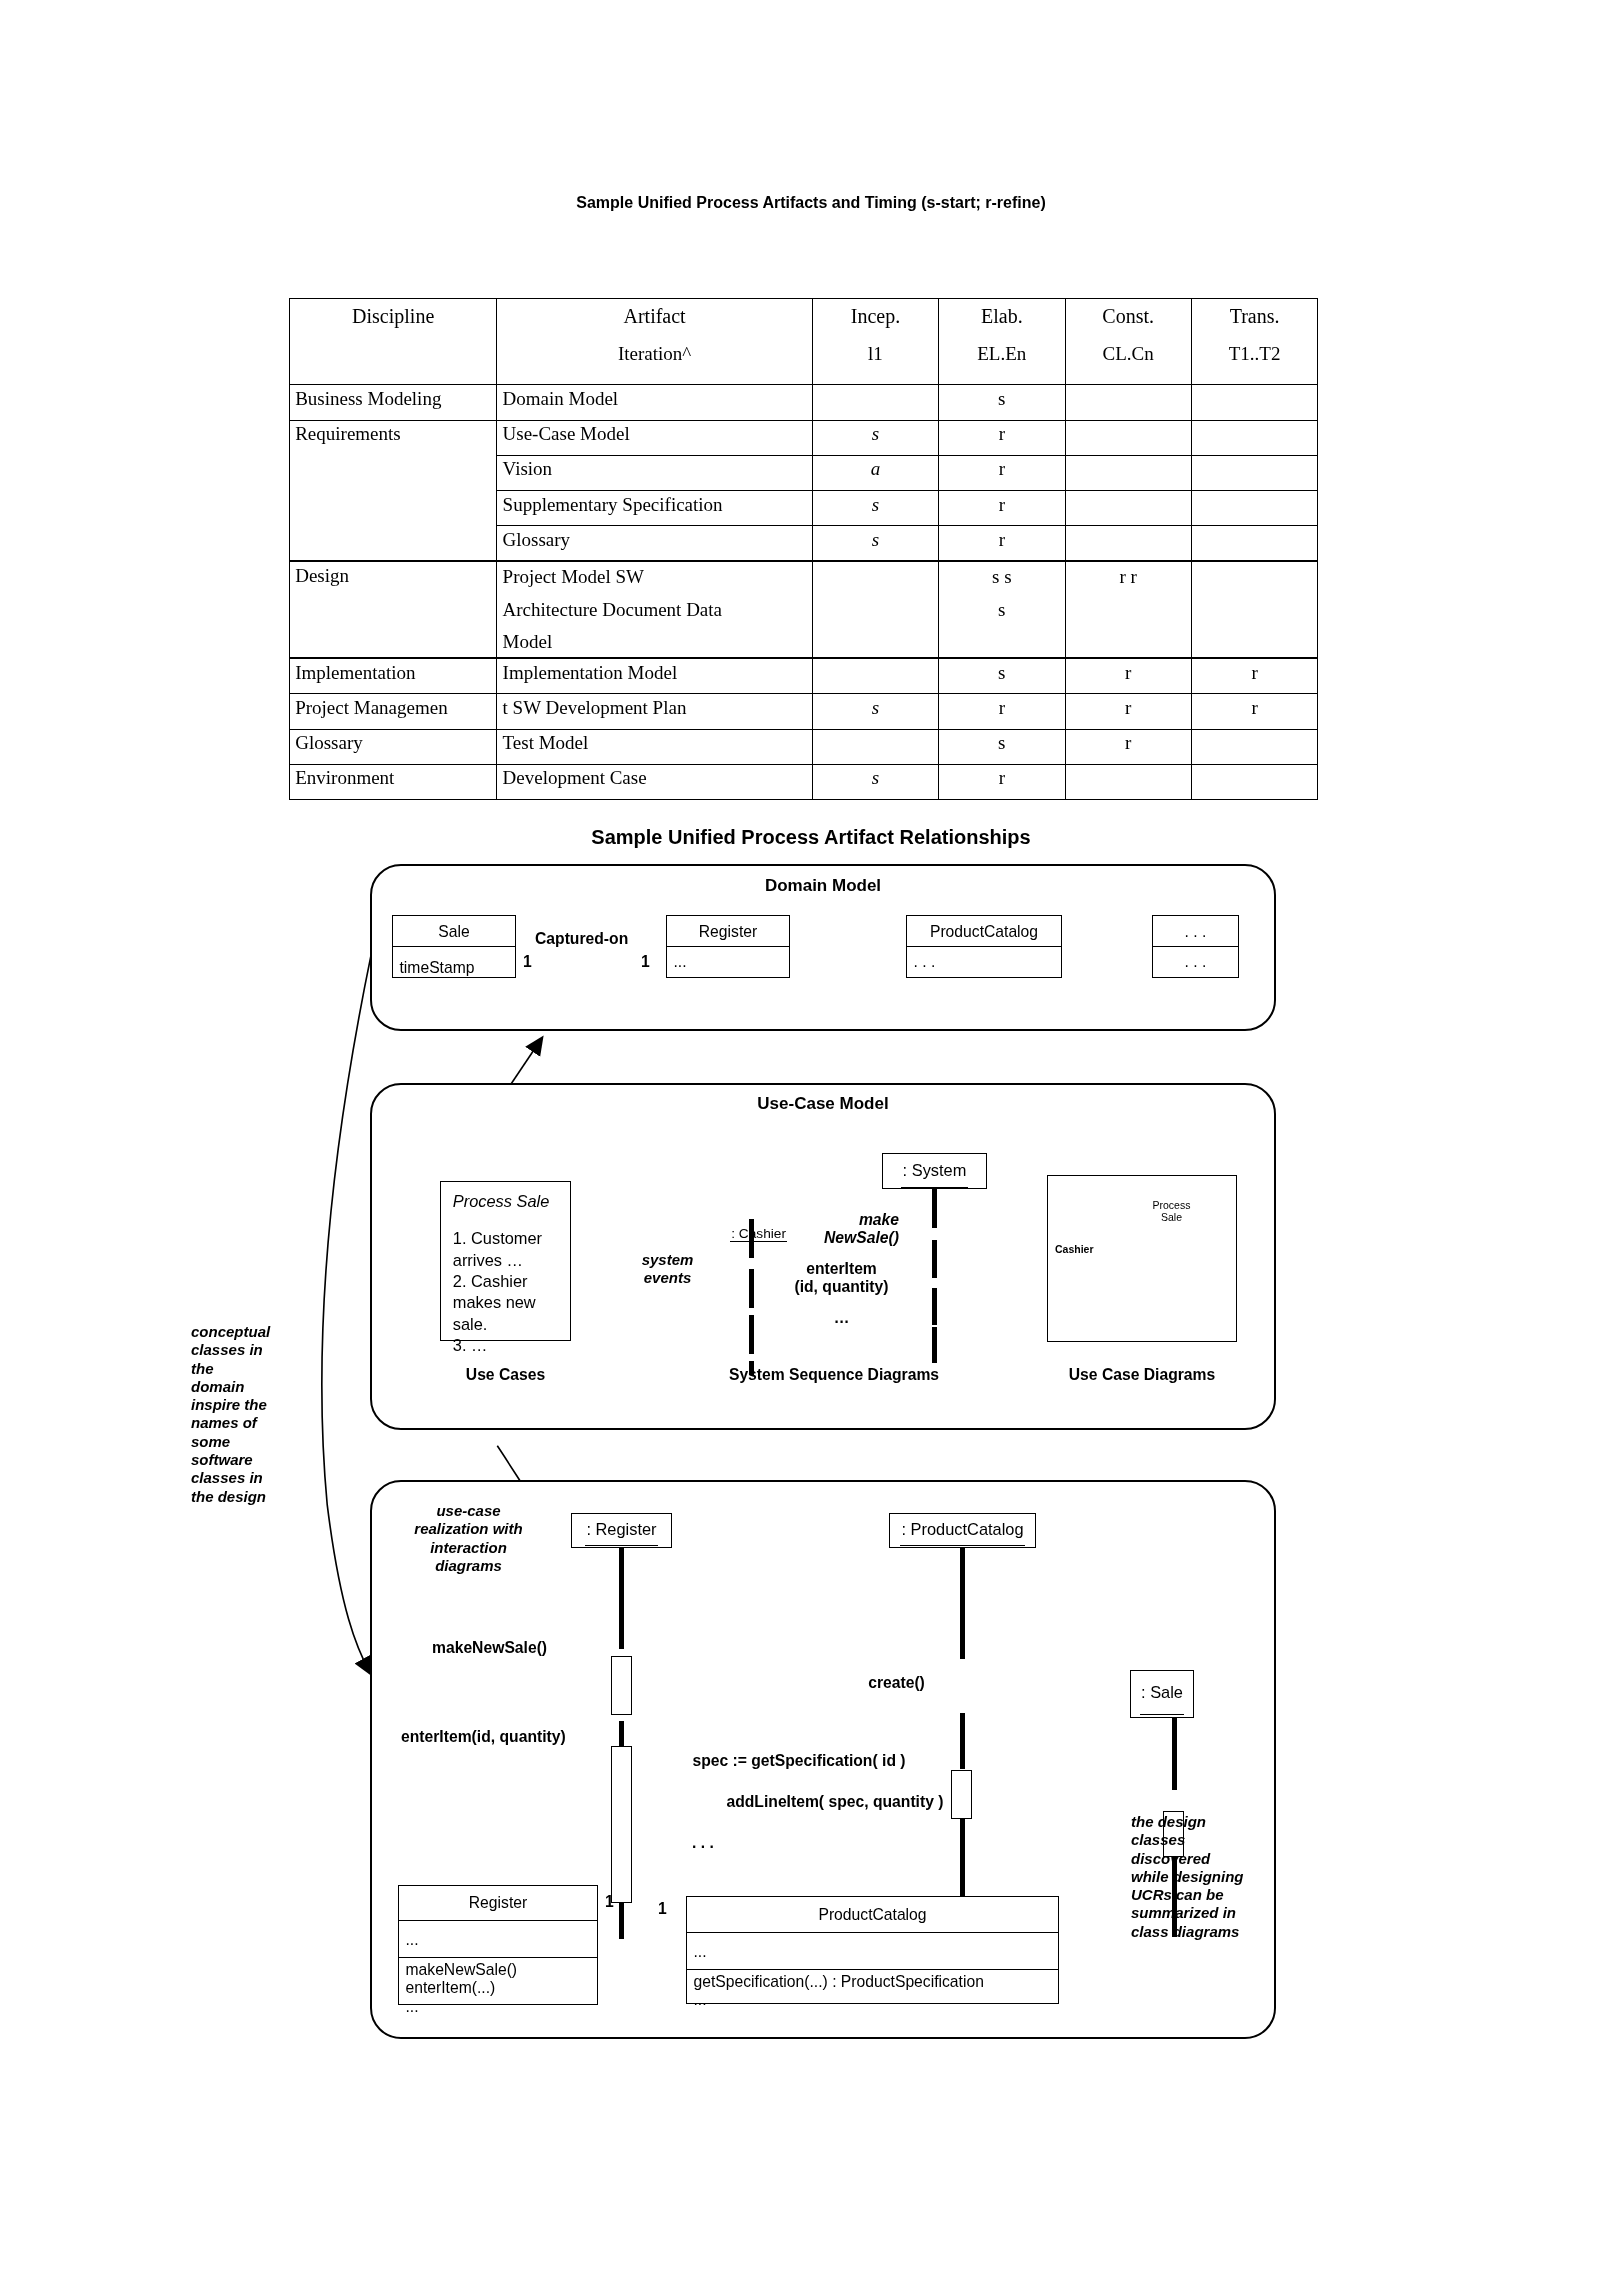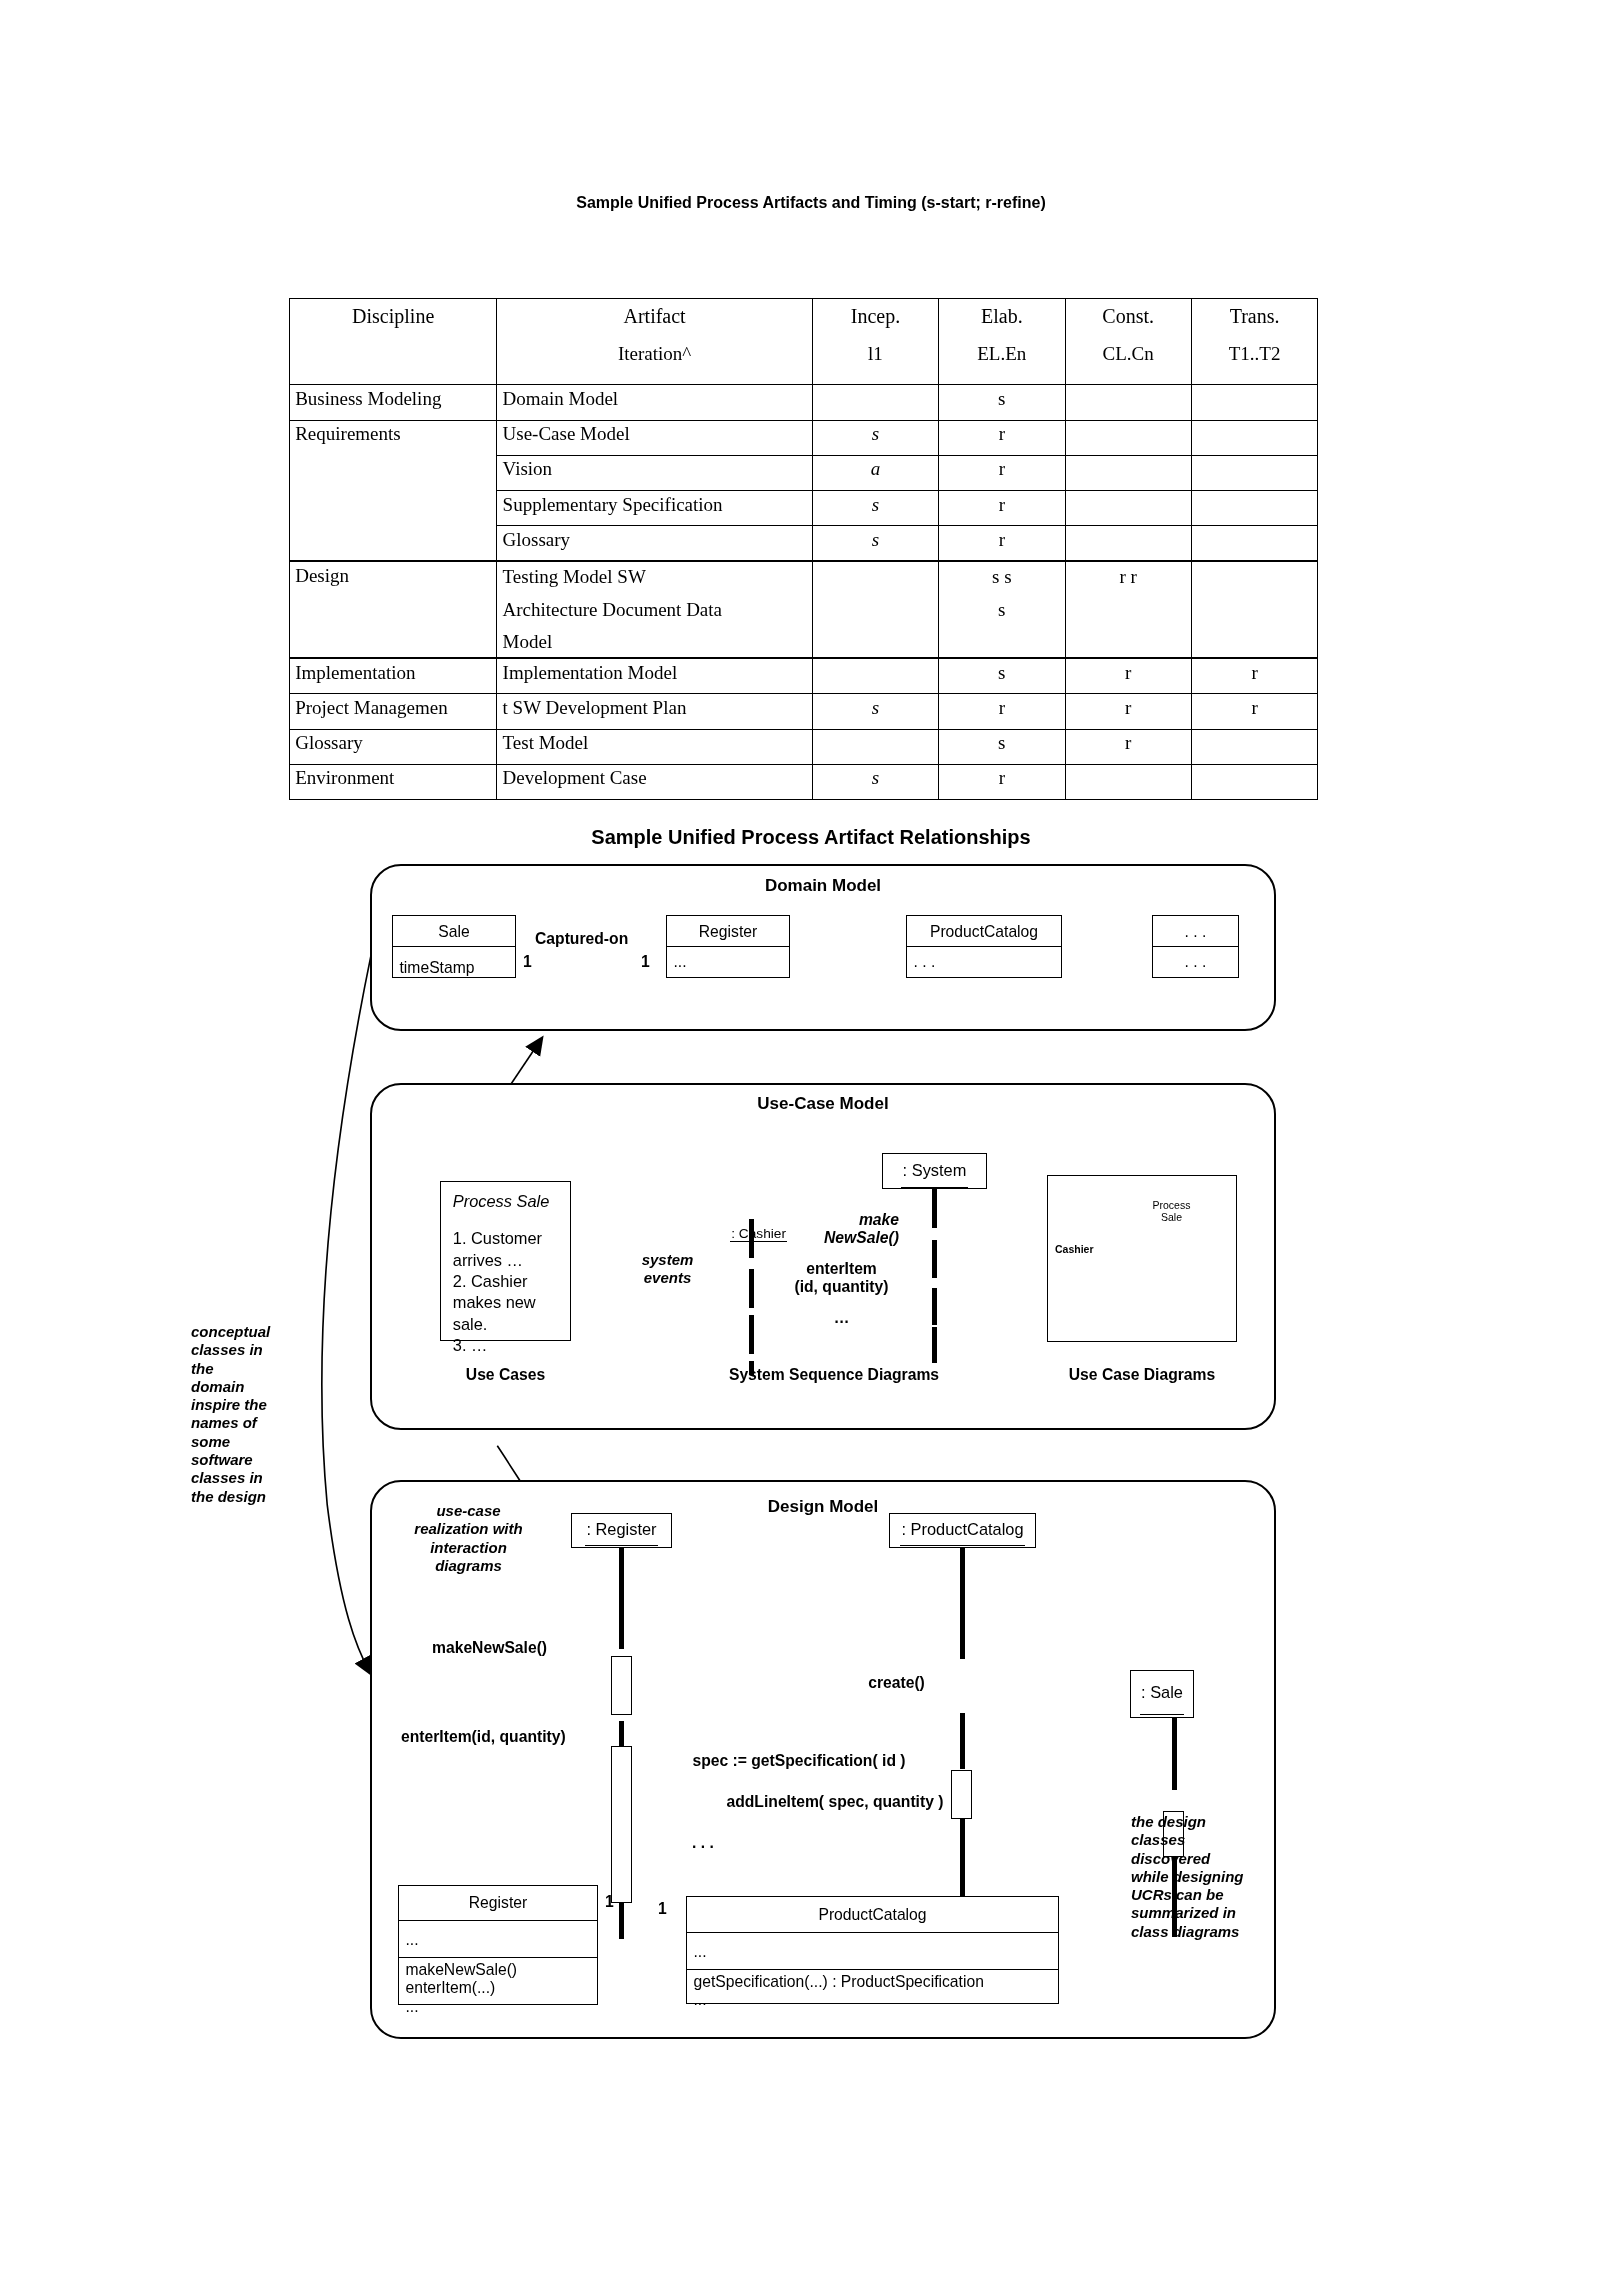--- a/index.html
+++ b/index.html
@@ -240,21 +240,21 @@
       <td class="c-art">Glossary</td>
       <td class="c-ph mark-i">s</td>
       <td class="c-ph">r</td>
       <td class="c-ph"></td>
       <td class="c-ph"></td>
     </tr>
 
     <tr>
       <td class="c-disc thickline">Design</td>
       <td class="c-art cell-multiline thickline">
-        <div>Testing Model SW</div>
+        <div>Project Model SW</div>
         <div>Architecture Document Data</div>
         <div>Model</div>
       </td>
       <td class="c-ph mark-i thickline"></td>
       <td class="c-ph ph-multiline thickline">
         <div>s s</div>
         <div>s</div>
         <div></div>
       </td>
       <td class="c-ph ph-multiline thickline">
@@ -451,21 +451,20 @@
 the
 domain
 inspire the
 names of
 some
 software
 classes in
 the design</div>
 
   <div class="panel" style="left:370px;top:1480px;width:906px;height:559px;"></div>
-  <div class="panel-title" style="left:370px;top:1497px;width:906px;">Design Model</div>
 
   <div class="annot" style="left:393px;top:1502px;width:151px;white-space:pre;text-align:center;">use-case
 realization with
 interaction
 diagrams</div>
 
   <div class="objbox" style="left:571px;top:1513px;width:101px;height:35px;line-height:31px;">
     <span>: Register</span>
   </div>
 

